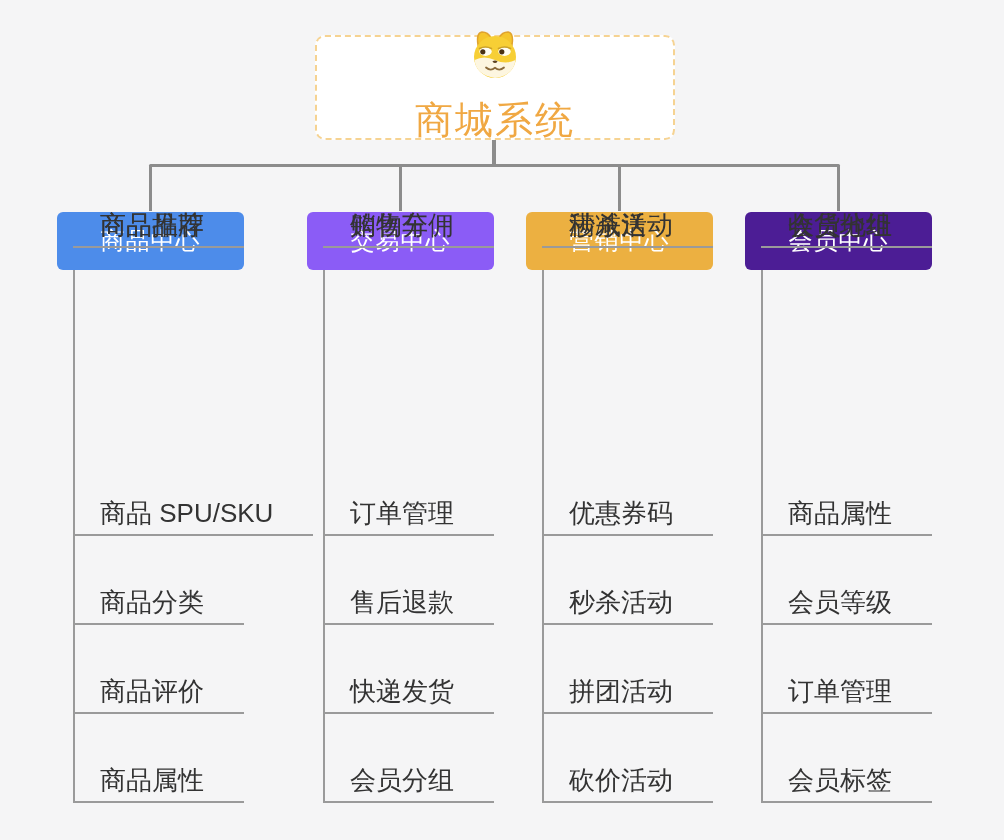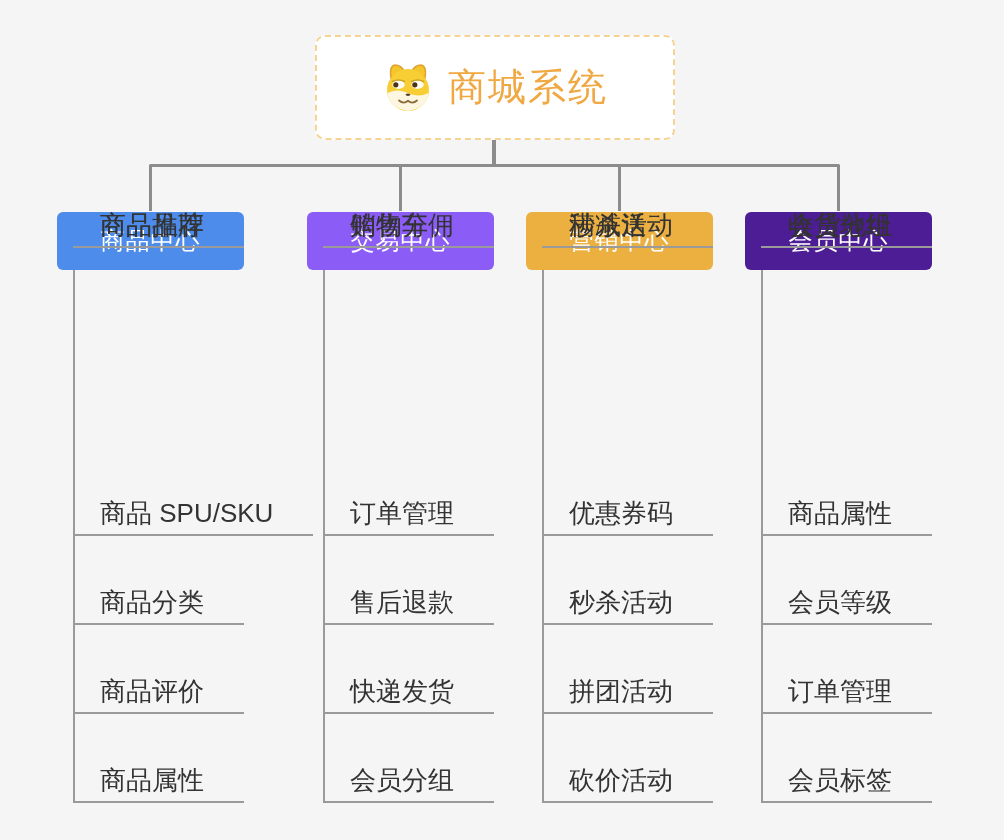--- a/index.html
+++ b/index.html
@@ -16,20 +16,21 @@
   
   .root-node{
     position:absolute;left:315px;top:35px;
     width:360px;height:105px;
     background:#ffffff;
     border:2px dashed #f6d392;
     border-radius:10px;
     box-sizing:border-box;
     display:flex;align-items:center;justify-content:center;
     gap:14px;
+    flex-direction:column;
   }
   .root-title{
     font-size:38px;
     color:#f0a843;
     letter-spacing:2px;
     white-space:nowrap;
   }
   .doge{width:52px;height:52px;flex:0 0 auto;}
   
   .line{position:absolute;background:#8c8c8c;}

